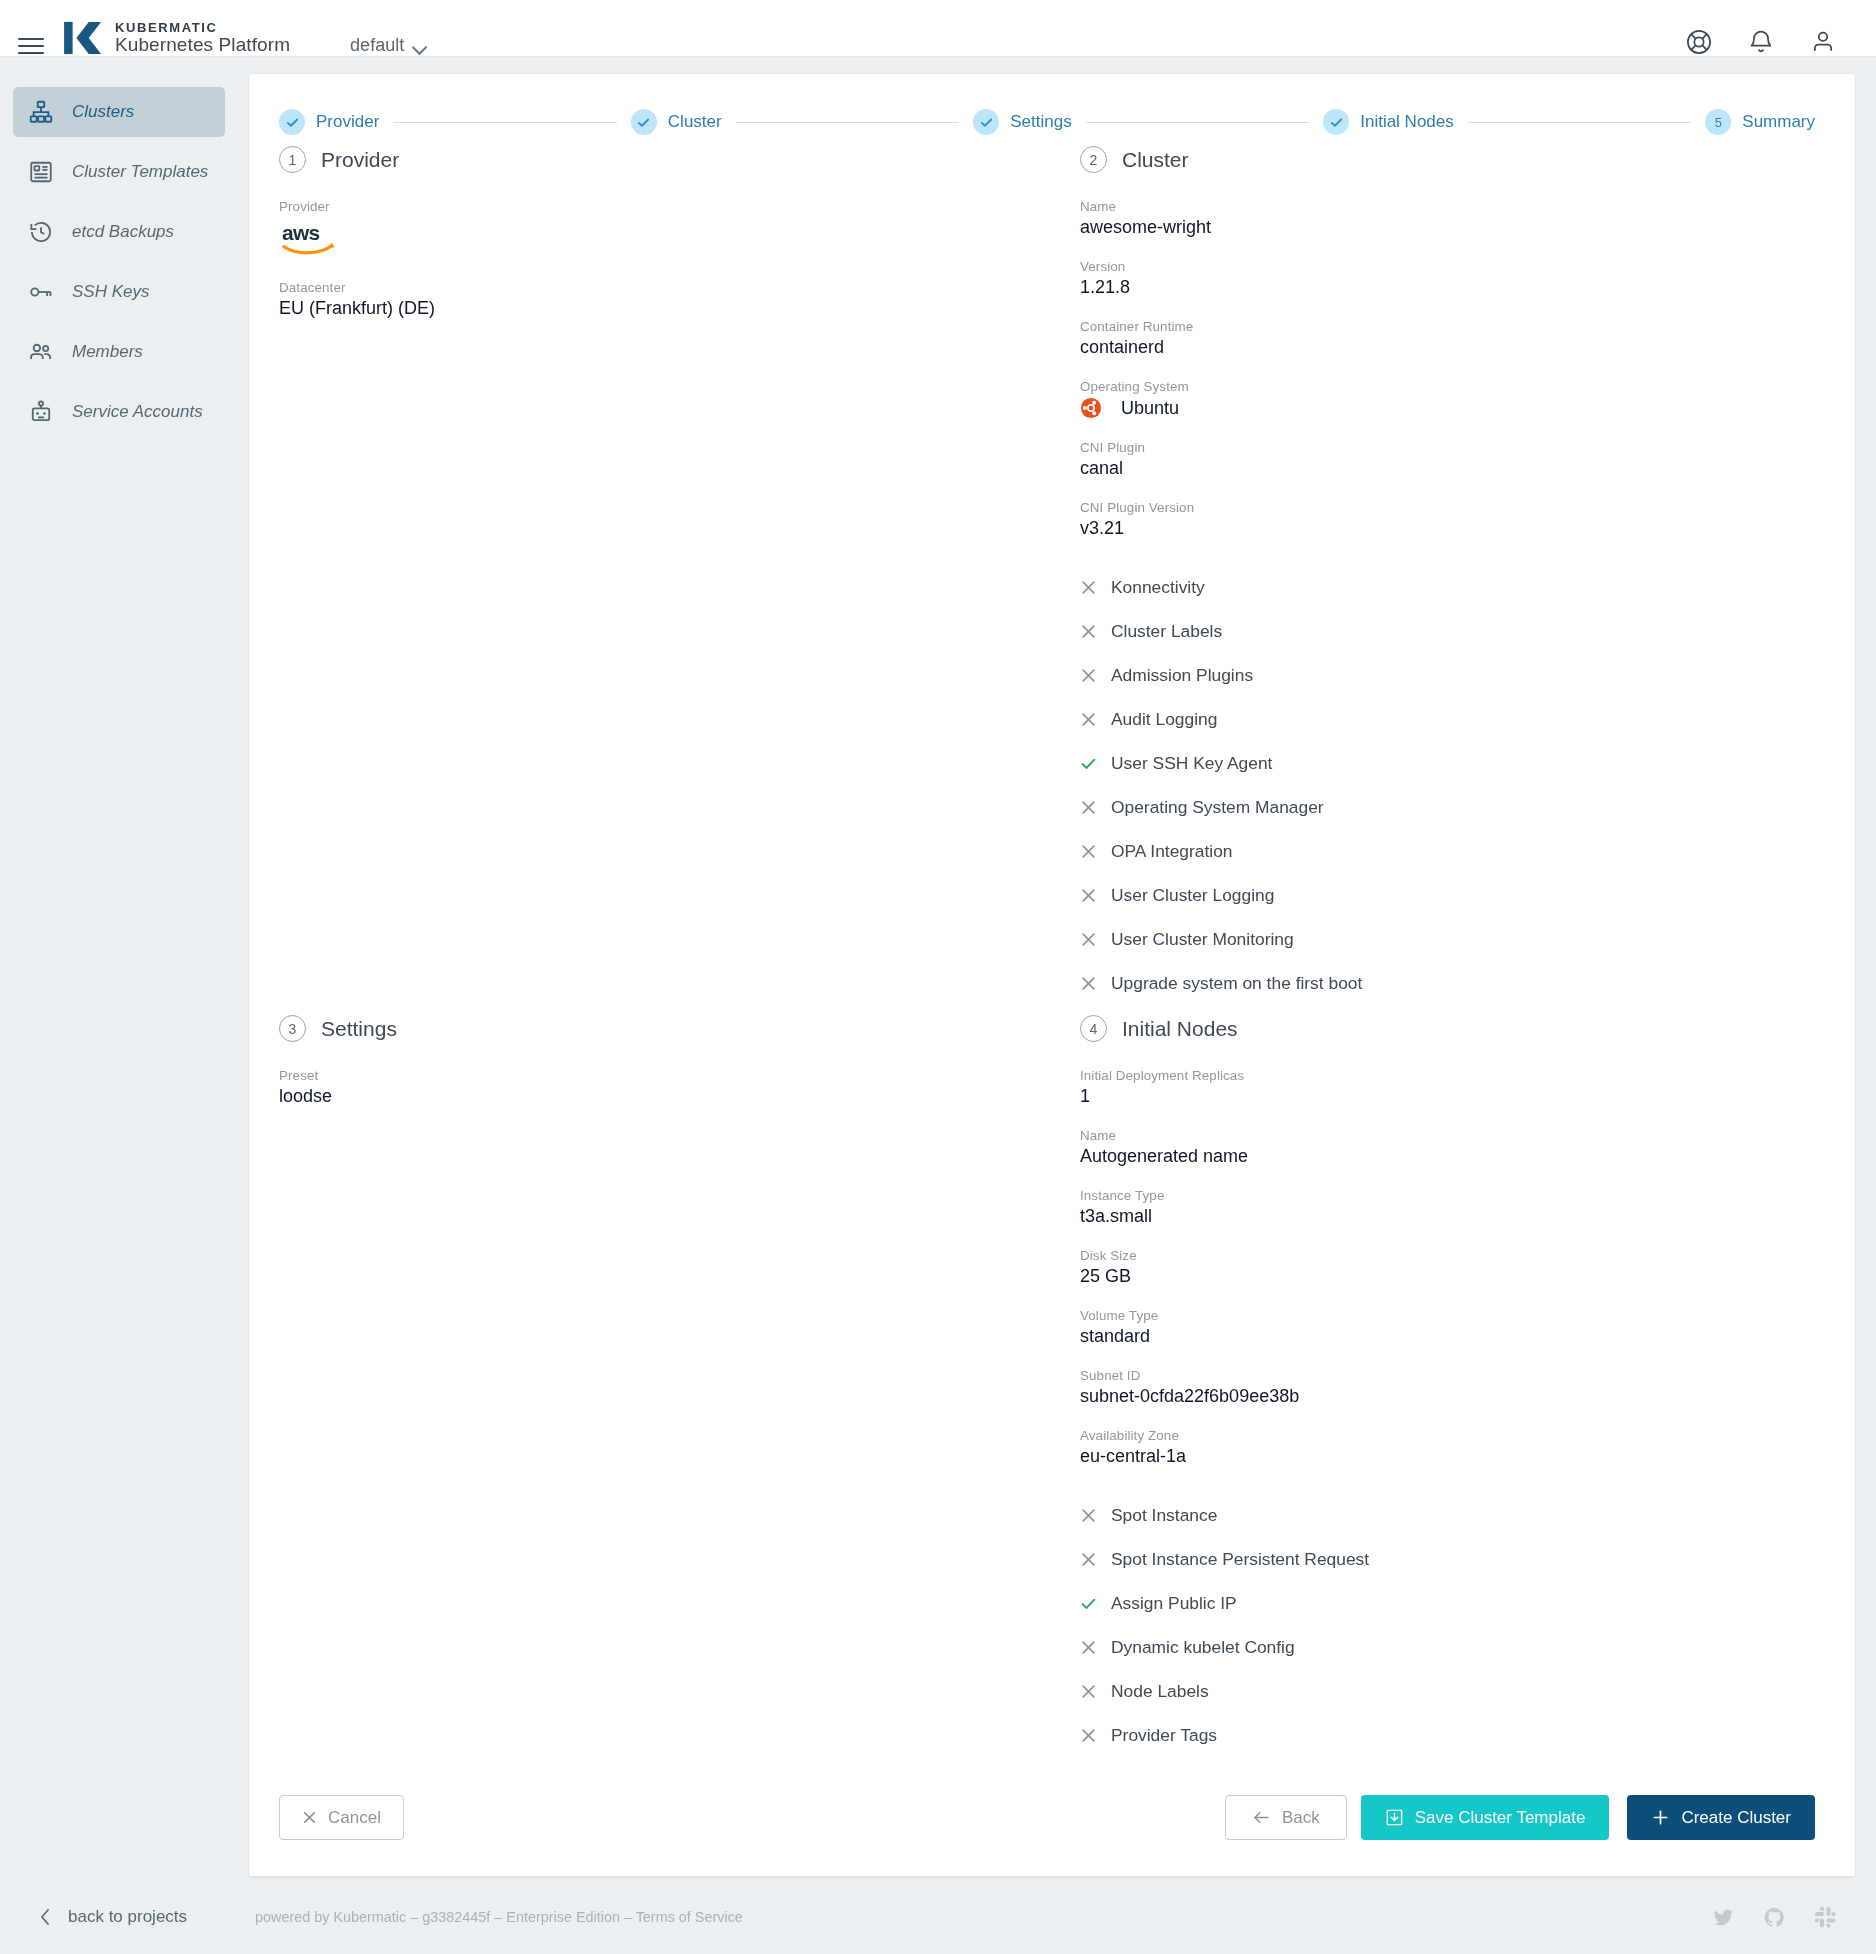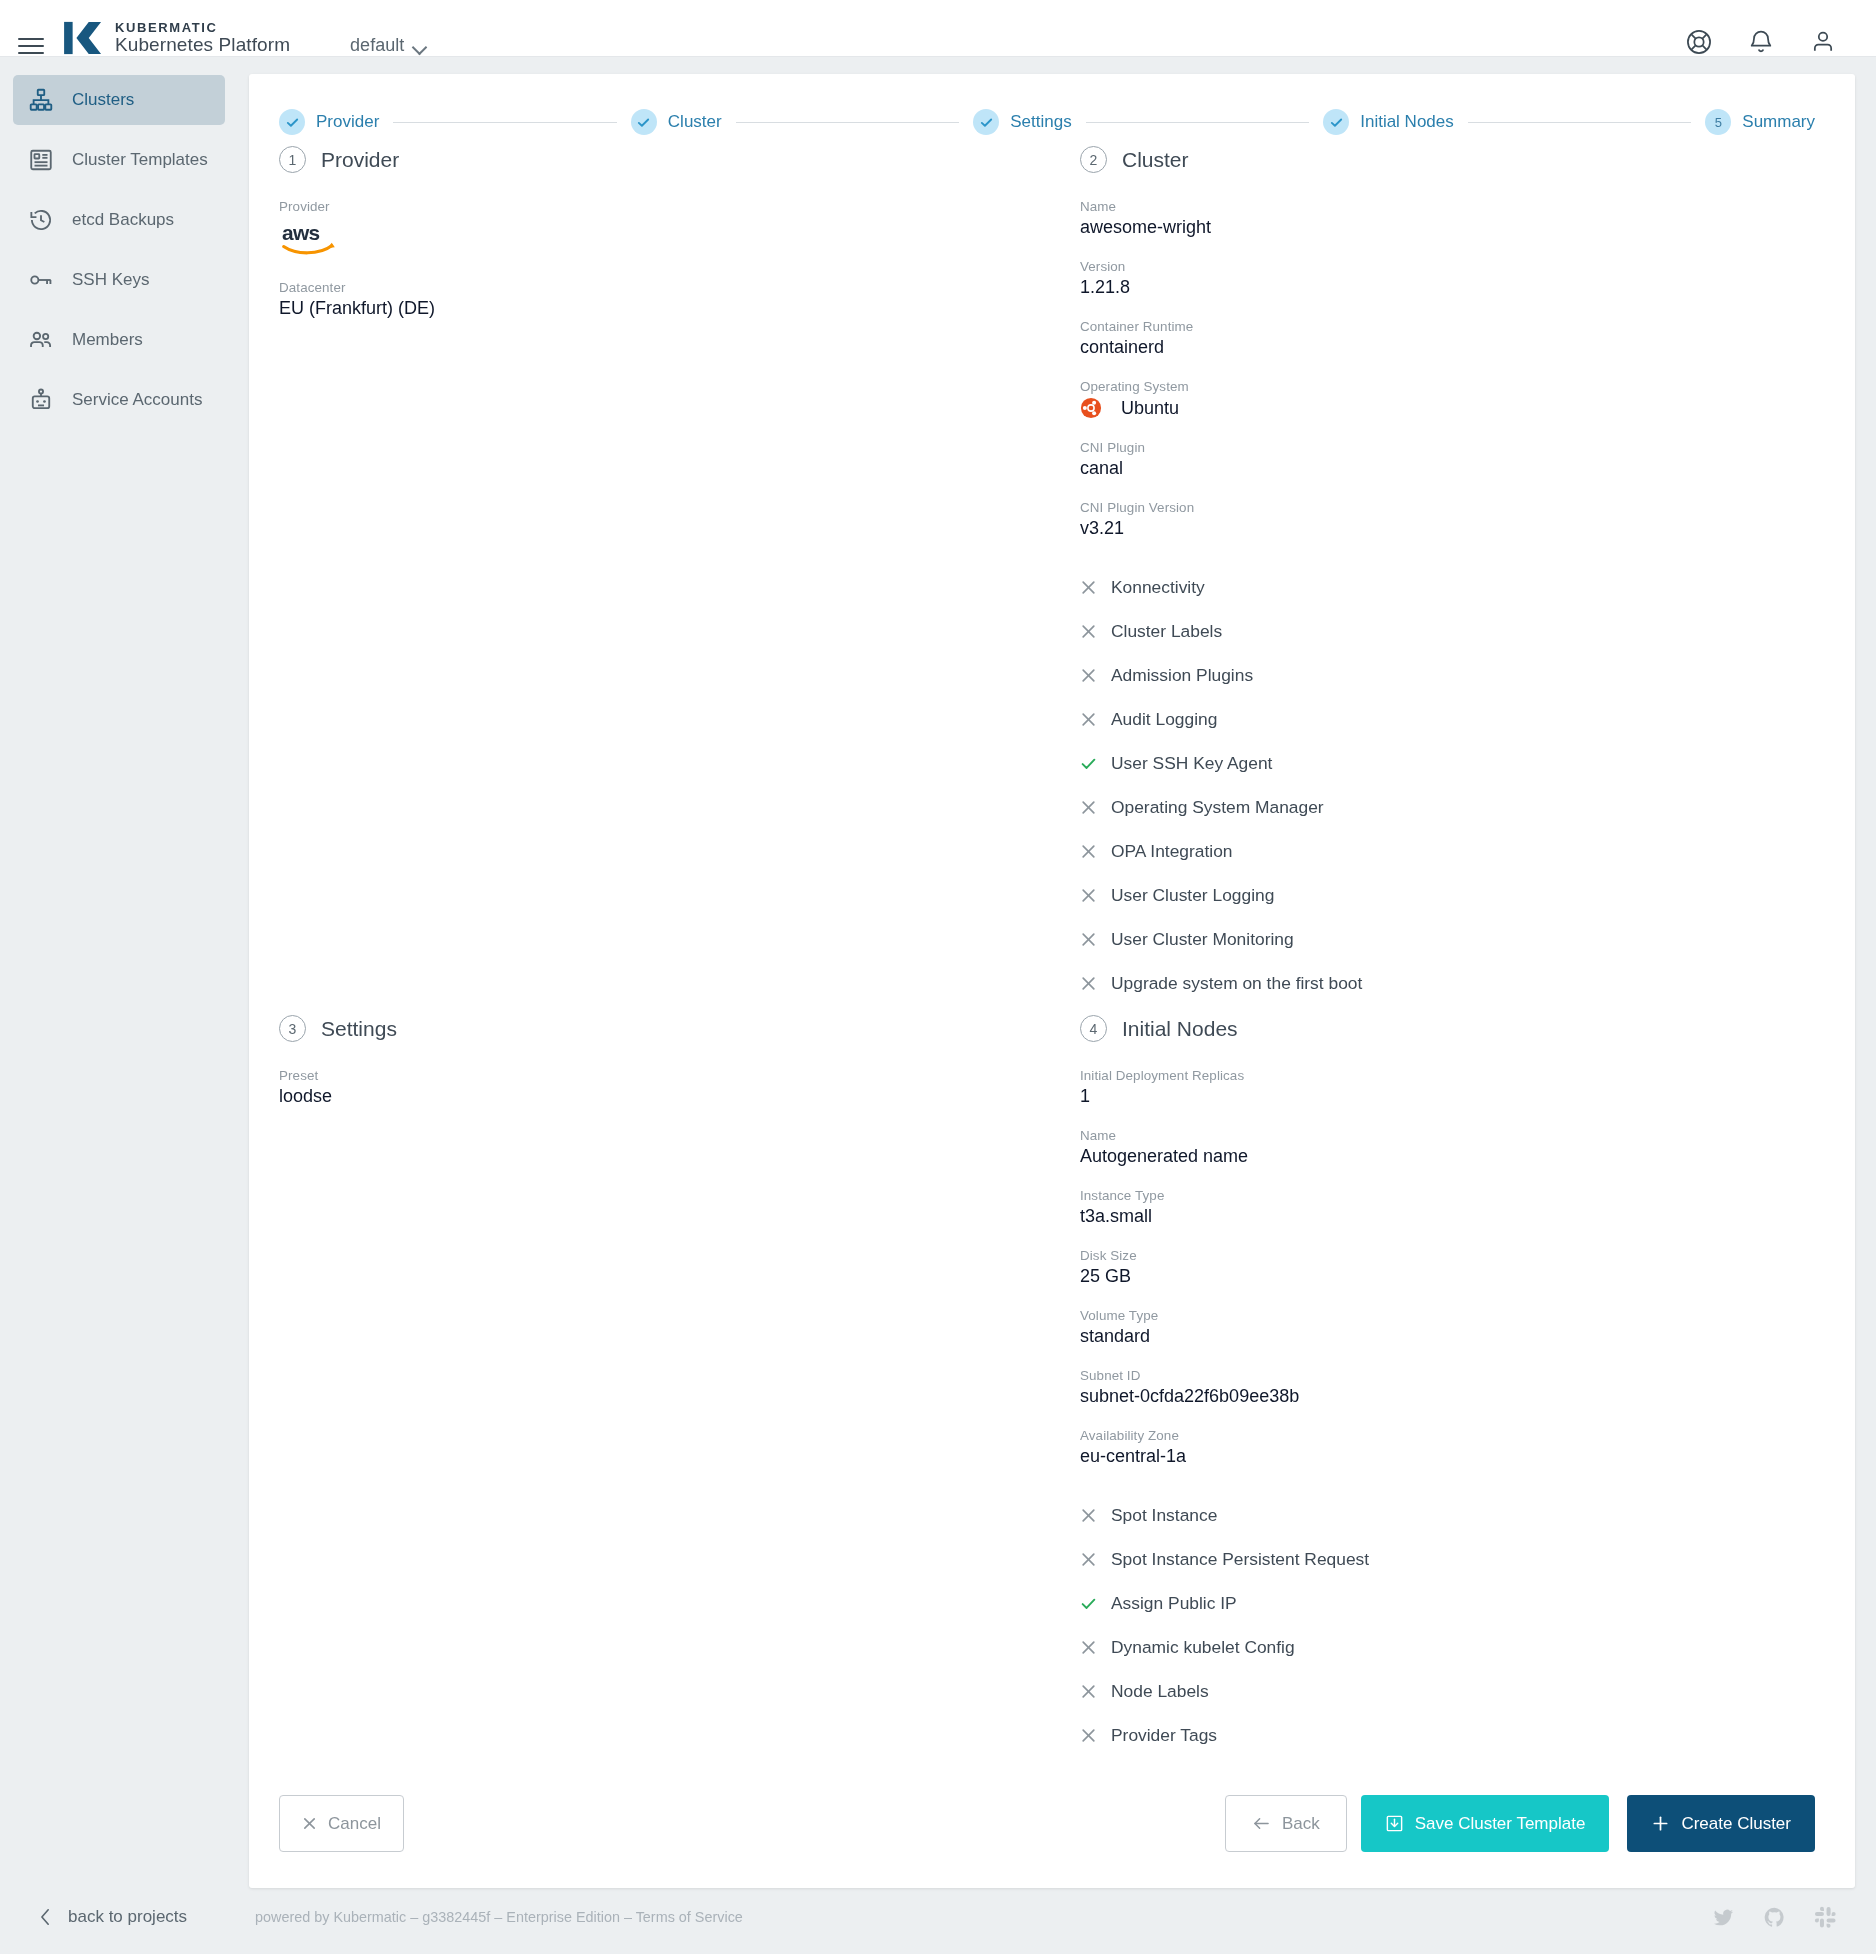--- a/index.html
+++ b/index.html
@@ -66,21 +66,22 @@
   }
   .topbar-icon { width: 28px; height: 28px; color: #3d4a54; cursor: pointer; display:block; }
 
   
   .body-wrap { display: flex; flex: 1 1 auto; min-height: 0; }
 
   
   .sidebar {
     width: 238px; flex: 0 0 238px;
     background: #eceff1;
-    padding-top: 18px;
+    padding-top: 30px;
+    font-style: italic;
   }
   .nav-item {
     display: flex; align-items: center;
     height: 50px;
     margin: 0 13px 10px 13px;
     padding-left: 15px;
     border-radius: 5px;
     color: #5b6770;
     font-size: 17px;
     cursor: pointer;
@@ -165,21 +166,21 @@
   
   .actions {
     display: flex; align-items: center;
     padding: 0 40px 0 30px;
     margin-top: 38px;
     padding-bottom: 36px;
   }
   .btn {
     display: inline-flex; align-items: center; justify-content: center;
     gap: 11px;
-    height: 57px;
+    height: 45px;
     border-radius: 4px;
     font-size: 17px;
     cursor: pointer;
     border: none;
     font-family: "Liberation Sans", sans-serif;
     white-space: nowrap;
   }
   .btn svg { display:block; }
   .btn-outline {
     background: #fff; border: 1px solid #c7ccd1; color: #8d959c;

